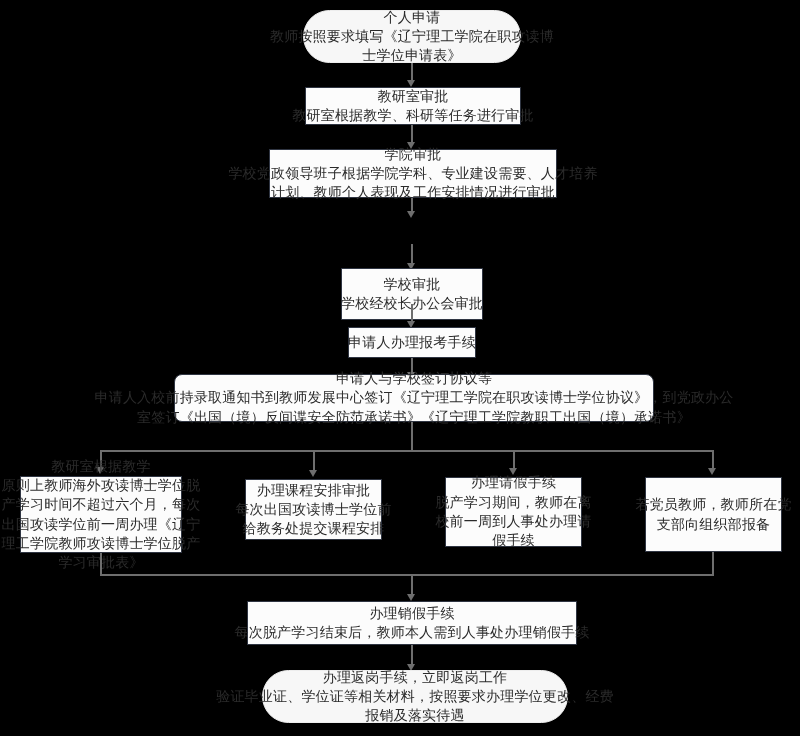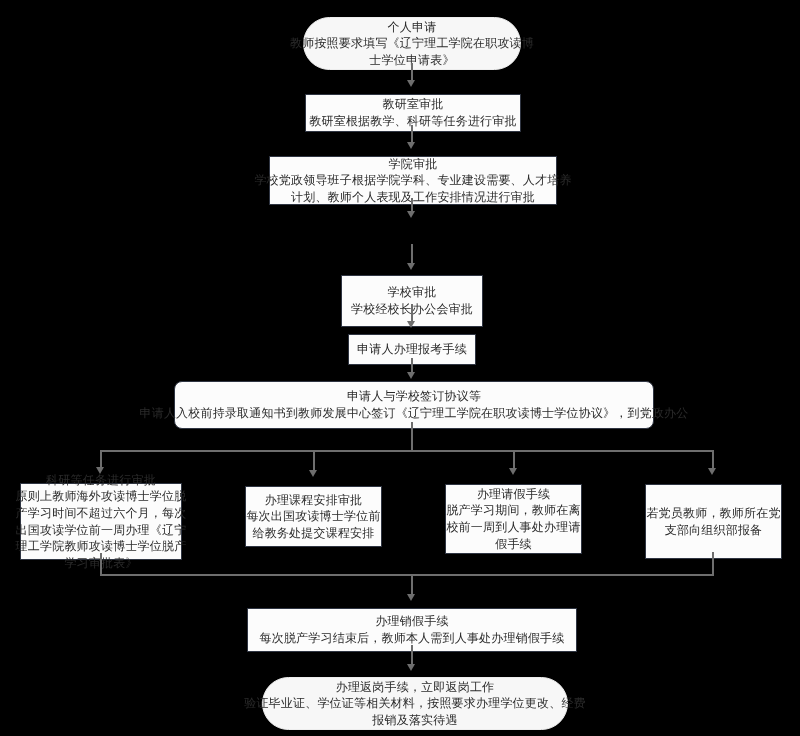--- a/index.html
+++ b/index.html
@@ -24,24 +24,23 @@
     position: absolute;
     box-sizing: border-box;
     background: #fbfbfb;
     color: #2b2b2b;
     display: flex;
     flex-direction: column;
     align-items: center;
     justify-content: center;
     text-align: center;
     line-height: 1.38;
-    font-size: 12px;
+    font-size: 14px;
     letter-spacing: 0.2px;
     padding: 4px 7px;
-    margin-top: 7px;
   }
   .node.rect {
     border: 1.6px solid #2f3542;
     background: #fcfcfc;
   }
   .node.pill {
     border-radius: 999px;
     background: #f7f7f7;
     border: 1px solid #ededed;
   }
@@ -109,35 +108,36 @@
 
   <div class="node rect" style="left:348px; top:327px; width:128px; height:31px;">
     <span class="ln">申请人办理报考手续</span>
   </div>
   <div class="vline" style="left:411px; top:358px; height:16px;"></div>
   <div class="arrow" style="left:407px; top:372px;"></div>
 
   <div class="node rect" style="left:174px; top:374px; width:480px; height:48px;border-radius:8px;">
     <span class="ln">申请人与学校签订协议等</span>
     <span class="ln">申请人入校前持录取通知书到教师发展中心签订《辽宁理工学院在职攻读博士学位协议》，到党政办公</span>
+    <span class="ln">室签订《出国（境）反间谍安全防范承诺书》《辽宁理工学院教职工出国（境）承诺书》</span>
   </div>
 
   <div class="vline" style="left:411px; top:422px; height:29px;"></div>
   <div class="hline" style="left:100px; top:450px; width:612px;"></div>
   <div class="vline" style="left:100px; top:450px; height:19px;"></div>
   <div class="arrow" style="left:96px; top:467px;"></div>
   <div class="vline" style="left:313px; top:450px; height:22px;"></div>
   <div class="arrow" style="left:309px; top:470px;"></div>
   <div class="vline" style="left:513px; top:450px; height:20px;"></div>
   <div class="arrow" style="left:509px; top:468px;"></div>
   <div class="vline" style="left:712px; top:450px; height:20px;"></div>
   <div class="arrow" style="left:708px; top:468px;"></div>
 
   <div class="node rect" style="left:20px; top:476px; width:162px; height:77px;">
-    <span class="ln">科研等任务进行审批</span>
+    <span class="ln">教研室根据教学</span>
     <span class="ln">原则上教师海外攻读博士学位脱</span>
     <span class="ln">产学习时间不超过六个月，每次</span>
     <span class="ln">出国攻读学位前一周办理《辽宁</span>
     <span class="ln">理工学院教师攻读博士学位脱产</span>
     <span class="ln">学习审批表》</span>
   </div>
 
   <div class="node rect" style="left:245px; top:479px; width:137px; height:61px;">
     <span class="ln">办理课程安排审批</span>
     <span class="ln">每次出国攻读博士学位前</span>

